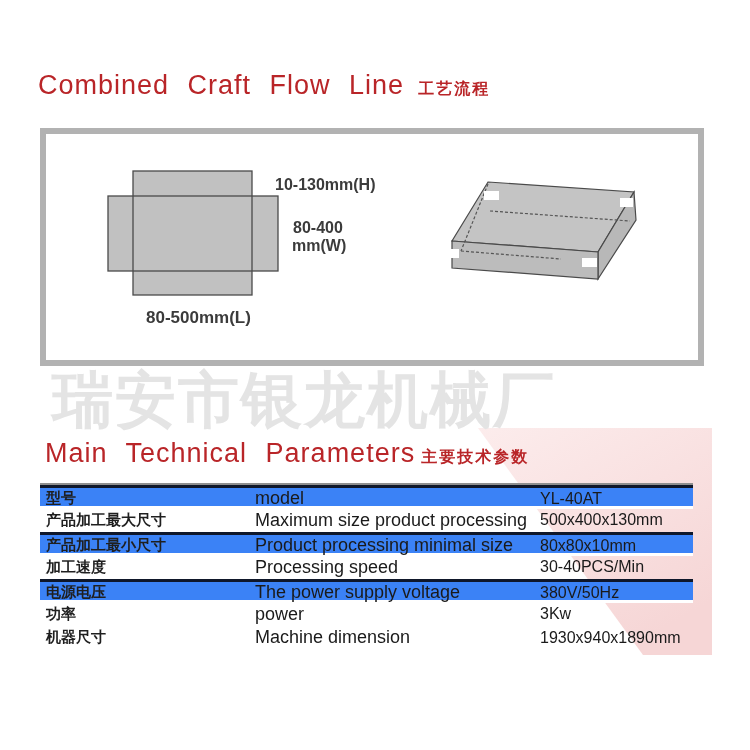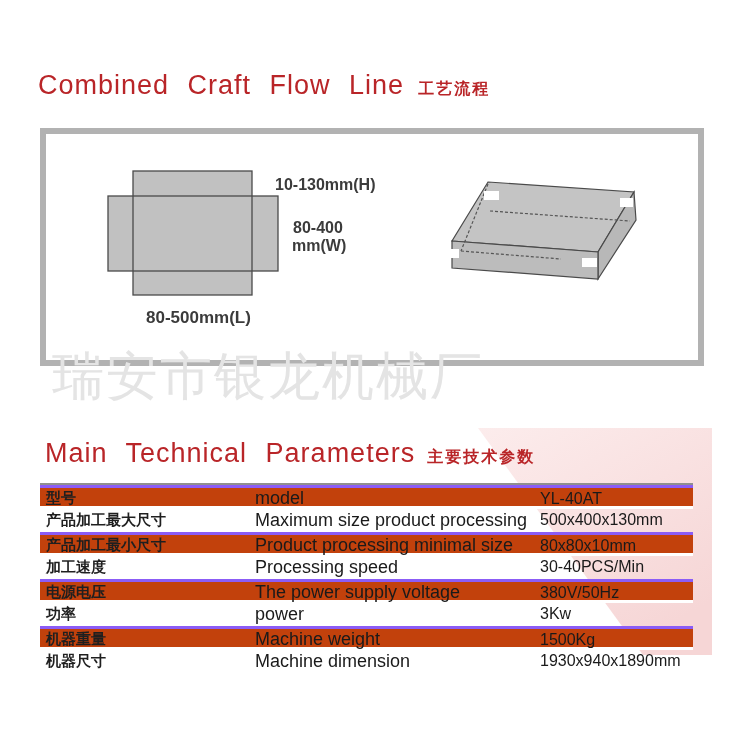--- a/index.html
+++ b/index.html
@@ -18,38 +18,38 @@
   .frame{
     left:40px;top:128px;width:664px;height:238px;box-sizing:border-box;
     border:6px solid #b2b2b2;background:#ffffff;z-index:1;
   }
   .diagram-svg{left:40px;top:128px;z-index:1;}
 
   .dim-label{color:#3b3b3b;font-size:16px;font-weight:600;z-index:2;white-space:nowrap;}
 
   
   .watermark{
-    left:52px;top:342px;z-index:4;white-space:nowrap;
-    font-size:52px;font-weight:400;color:#e4e4e4;letter-spacing:2px;
+    left:52px;top:360px;z-index:4;white-space:nowrap;
+    font-size:61px;font-weight:700;color:#e4e4e4;letter-spacing:2px;
   }
 
   
   .pink-svg{left:0;top:0;z-index:0;}
 
   
   .spec-table{
     left:40px;top:483px;width:653px;z-index:2;
     border-top:2px solid #8f8f8f;
   }
   .spec-row{
     height:23.5px;display:grid;grid-template-columns:215px 285px 1fr;
     align-items:center;box-sizing:border-box;background:transparent;
   }
   .spec-row.gray{
-    background:#c2410c;border-top:3px solid #8b5cf6;border-bottom:3px solid #ffffff;
+    background:#3b82f6;border-top:3px solid #0f172a;border-bottom:3px solid #ffffff;
   }
   .spec-row .cn{font-size:15px;font-weight:700;color:#1f1f1f;padding-left:6px;white-space:nowrap;}
   .spec-row .en{font-size:18px;font-weight:400;color:#1a1a1a;white-space:nowrap;}
   .spec-row .val{font-size:16px;font-weight:400;color:#1a1a1a;white-space:nowrap;}
 </style>
 </head>
 <body>
 
 <svg class="abs pink-svg" width="750" height="750" viewBox="0 0 750 750">
   <defs>
@@ -91,21 +91,21 @@
 </svg>
 
 <div class="abs dim-label" style="left:275px;top:176px;text-align:center;">10-130mm(H)</div>
 <div class="abs dim-label" style="left:293px;top:219px;">80-400</div>
 <div class="abs dim-label" style="left:292px;top:237px;">mm(W)</div>
 <div class="abs dim-label" style="left:146px;top:308px;font-size:17px;">80-500mm(L)</div>
 
 <div class="abs watermark">瑞安市银龙机械厂</div>
 
 <div class="abs heading" style="left:45px;top:438px;">
-  <span class="en">Main Technical Parameters</span><span class="cn" style="margin-left:12px;">主要技术参数</span>
+  <span class="en">Main Technical Parameters</span><span class="cn" style="margin-left:6px;">主要技术参数</span>
 </div>
 
 <div class="abs spec-table">
   <div class="spec-row gray">
     <span class="cn">型号</span>
     <span class="en">model</span>
     <span class="val">YL-40AT</span>
   </div>
   <div class="spec-row">
     <span class="cn">产品加工最大尺寸</span>
@@ -125,23 +125,18 @@
   <div class="spec-row gray">
     <span class="cn">电源电压</span>
     <span class="en">The power supply voltage</span>
     <span class="val">380V/50Hz</span>
   </div>
   <div class="spec-row">
     <span class="cn">功率</span>
     <span class="en">power</span>
     <span class="val">3Kw</span>
   </div>
-  <div class="spec-row gray">
-    <span class="cn">机器重量</span>
-    <span class="en">Machine weight</span>
-    <span class="val">1500Kg</span>
-  </div>
   <div class="spec-row">
     <span class="cn">机器尺寸</span>
     <span class="en">Machine dimension</span>
     <span class="val">1930x940x1890mm</span>
   </div>
 </div>
 
 </body></html>

